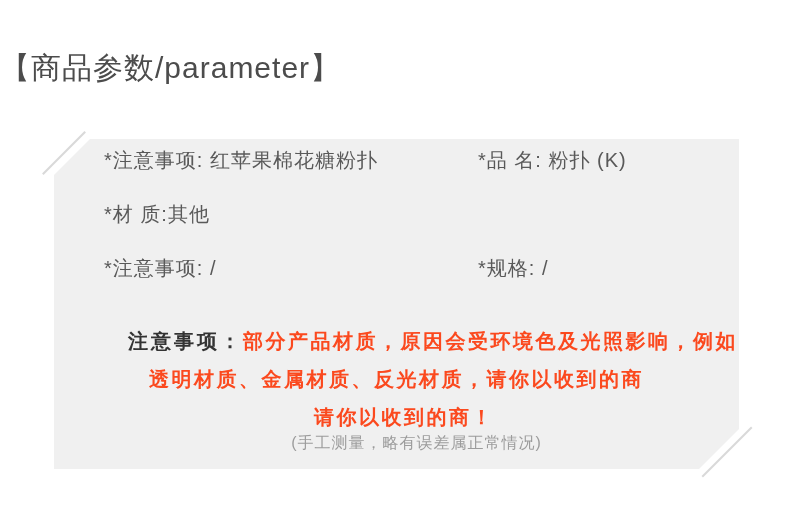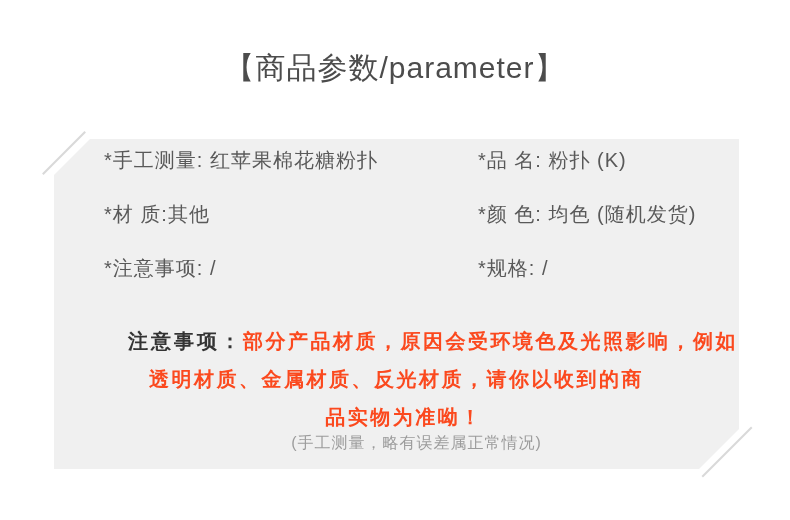--- a/index.html
+++ b/index.html
@@ -22,21 +22,20 @@
     position: relative;
     width: 790px;
     height: 520px;
     background: #ffffff;
   }
   .title {
     position: absolute;
     top: 48px;
     left: 0;
     width: 100%;
-    text-align: center;
     font-size: 30px;
     font-weight: 500;
     letter-spacing: 1px;
     color: var(--text-dark);
   }
   .panel-wrap {
     position: absolute;
     left: 54px;
     top: 139px;
     width: 685px;
@@ -137,36 +136,35 @@
   <h1 class="title">【商品参数/parameter】</h1>
 
   <div class="panel-wrap">
     <div class="corner-line tl"></div>
     <div class="corner-line br"></div>
 
     <div class="panel">
 
       <div class="param-grid">
         <div class="param-row">
-          <div class="param-cell left">*手工测量: 红苹果棉花糖粉扑</div>
+          <div class="param-cell left">*注意事项: 红苹果棉花糖粉扑</div>
           <div class="param-cell right">*品 名: 粉扑 (K)</div>
         </div>
         <div class="param-row">
           <div class="param-cell left">*材 质:其他</div>
-          <div class="param-cell right">*颜 色: 均色 (随机发货)</div>
         </div>
         <div class="param-row">
           <div class="param-cell left">*注意事项: /</div>
           <div class="param-cell right">*规格: /</div>
         </div>
       </div>
 
       <p class="notice-line1">
         <span class="notice-label">注意事项：</span><span class="red-text">部分产品材质，原因会受环境色及光照影响，例如：</span>
       </p>
       <p class="notice-line2 red-text">透明材质、金属材质、反光材质，请你以收到的商</p>
-      <p class="notice-line3 red-text">品实物为准呦！</p>
+      <p class="notice-line3 red-text">请你以收到的商！</p>
       <p class="footnote">(手工测量，略有误差属正常情况)</p>
 
     </div>
   </div>
 
 </div>
 
 </body></html>

